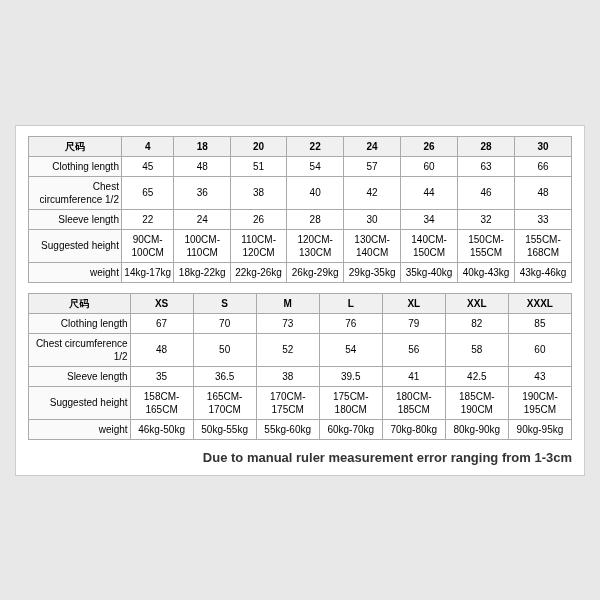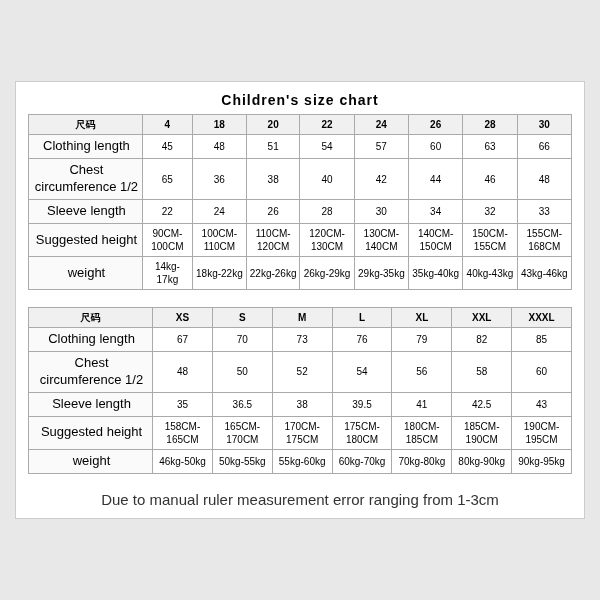--- a/index.html
+++ b/index.html
@@ -22,51 +22,51 @@
       text-align: center;
       font-size: 14px;
       font-weight: bold;
       margin-bottom: 6px;
       letter-spacing: 1px;
     }
     table {
       width: 100%;
       border-collapse: collapse;
       font-size: 10px;
-      margin-bottom: 17px;
+      margin-bottom: 10px;
     }
     th, td {
       border: 1px solid #aaa;
       text-align: center;
       padding: 3px 2px;
       line-height: 1.3;
     }
     th {
       background: #f0f0f0;
       font-weight: bold;
     }
     td.row-label {
-      text-align: center;
+      text-align: right;
       padding-left: 4px;
+      font-size: 10px;
+      background: #fafafa;
+    }
+    .footer-note {
+      text-align: right;
       font-size: 13px;
-      background: #fafafa;
-    }
-    .footer-note {
-      text-align: center;
-      font-size: 15px;
       color: #333;
       margin-top: 4px;
+      font-weight: bold;
     }
   </style>
 </head>
 <body>
 
 <div class="container">
 
-  <div class="chart-title">Children's size chart</div>
   <table>
     <thead>
       <tr id="children-header-row">
           <th>尺码</th>
           <th>4</th>
           <th>18</th>
           <th>20</th>
           <th>22</th>
           <th>24</th>
           <th>26</th>

